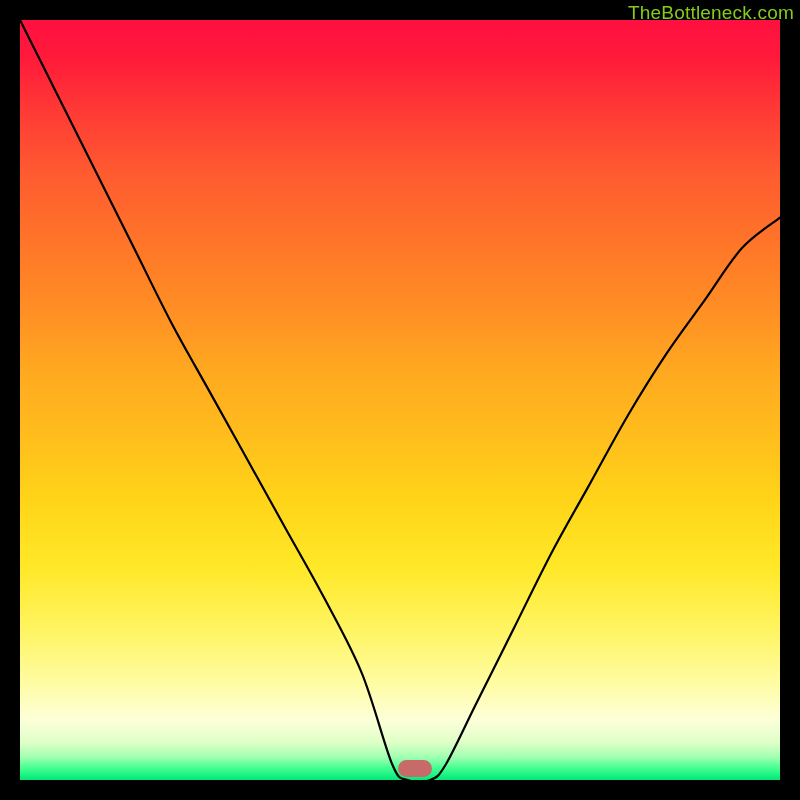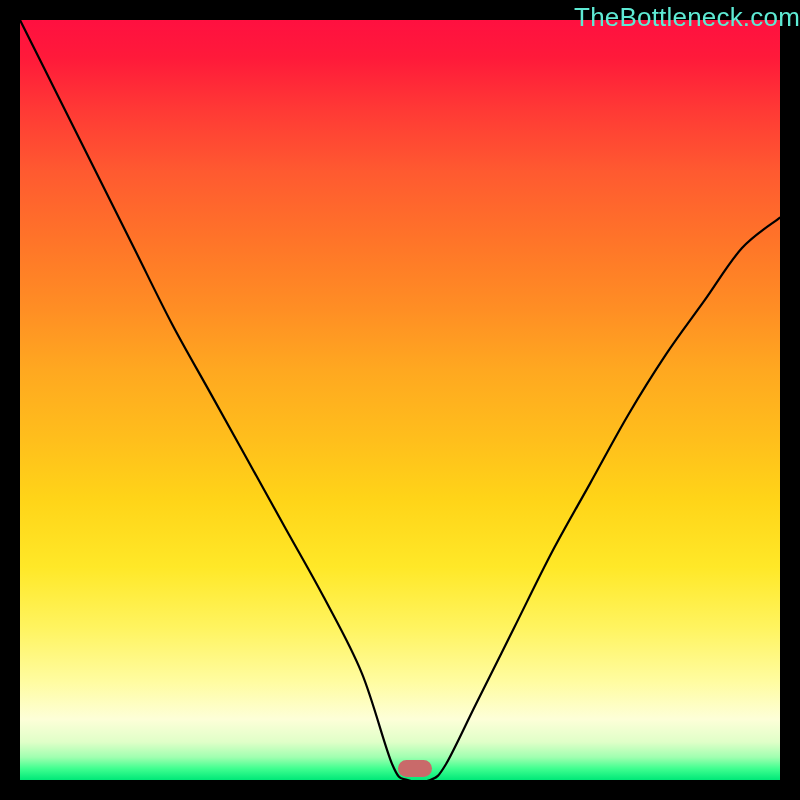--- a/index.html
+++ b/index.html
@@ -37,25 +37,25 @@
       #fdffd8 92%,
       #e0ffc8 95%,
       #a0ffb0 97%,
       #40ff90 98.5%,
       #00e878 100%
     );
   }
   .watermark {
     position: absolute;
     top: 2px;
-    right: 0;
+    right: 6px;
     font-family: Arial, Helvetica, sans-serif;
-    font-size: 26px;
+    font-size: 19px;
     font-weight: 500;
-    color: #5eead4;
+    color: #84cc16;
     letter-spacing: 0.2px;
     z-index: 10;
     user-select: none;
   }
   svg.curve {
     position: absolute;
     left: 20px;
     top: 20px;
     width: 760px;
     height: 760px;

